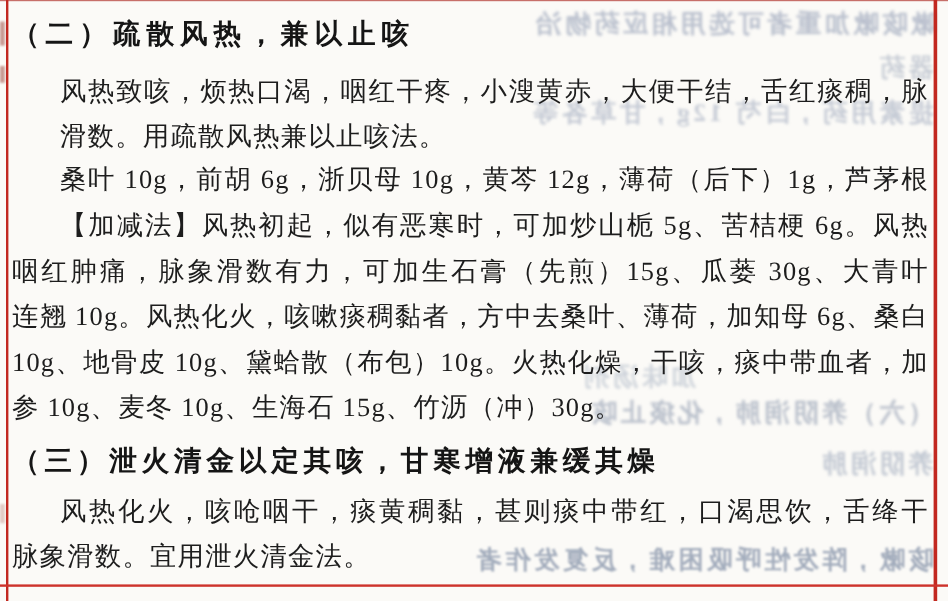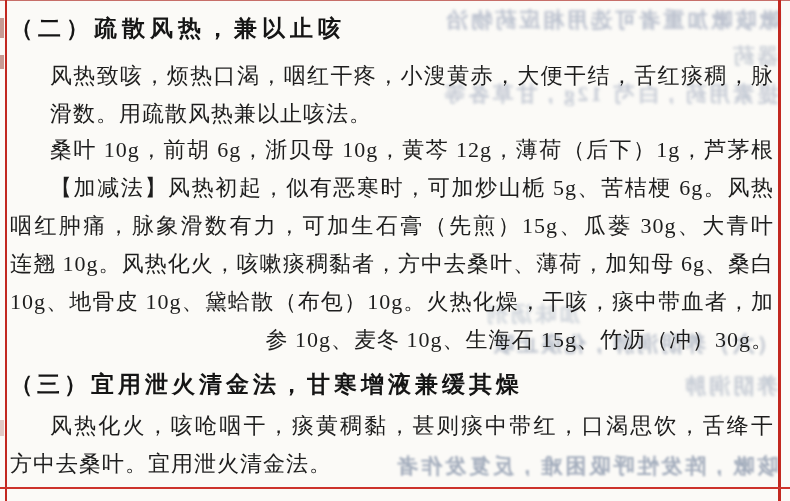--- a/index.html
+++ b/index.html
@@ -27,21 +27,21 @@
     position:absolute;left:10px;width:764px;height:32px;
     font-size:22px;line-height:30px;letter-spacing:1px;
     overflow:hidden;white-space:nowrap;
   }
   .just{white-space:normal;text-align:justify;text-align-last:justify;}
   .ind{text-indent:40px;}
   .heading{font-weight:bold;font-size:23px;letter-spacing:5px;color:#151515;white-space:nowrap;}
   .heading3{letter-spacing:4px;}
   .l1{top:14px;}  .l2{top:61px;}  .l3{top:99px;margin-left:40px;}  .l4{top:135px;}
   .l5{top:173px;} .l6{top:211px;} .l7{top:249px;} .l8{top:287px;}
-  .l9{top:325px;text-align:right;} .l10{top:370px;}.l11{top:411px;}.l12{top:449px;}
+  .l9{top:325px;} .l10{top:370px;}.l11{top:411px;}.l12{top:449px;}
 
   
   .bleed{
     position:absolute;transform:scaleX(-1);
     filter:blur(1.4px);
     color:rgba(124,139,166,.52);
     font-weight:bold;font-size:21px;letter-spacing:3px;
     white-space:nowrap;overflow:hidden;height:30px;
     pointer-events:none;
   }
@@ -74,23 +74,23 @@
 
   <div class="line heading l1">（二）疏散风热，兼以止咳</div>
   <div class="line just ind l2">风热致咳，烦热口渴，咽红干疼，小溲黄赤，大便干结，舌红痰稠，脉象</div>
   <div class="line l3">滑数。用疏散风热兼以止咳法。</div>
   <div class="line just ind l4">桑叶 10g，前胡 6g，浙贝母 10g，黄芩 12g，薄荷（后下）1g，芦茅根各 30g。</div>
   <div class="line just ind l5">【加减法】风热初起，似有恶寒时，可加炒山栀 5g、苦桔梗 6g。风热加重，</div>
   <div class="line just l6">咽红肿痛，脉象滑数有力，可加生石膏（先煎）15g、瓜蒌 30g、大青叶 20g、</div>
   <div class="line just l7">连翘 10g。风热化火，咳嗽痰稠黏者，方中去桑叶、薄荷，加知母 6g、桑白皮</div>
   <div class="line just l8">10g、地骨皮 10g、黛蛤散（布包）10g。火热化燥，干咳，痰中带血者，加沙</div>
   <div class="line l9">参 10g、麦冬 10g、生海石 15g、竹沥（冲）30g。</div>
-  <div class="line heading heading3 l10">（三）宜用泄火清金法，甘寒增液兼缓其燥</div>
+  <div class="line heading heading3 l10">（三）泄火清金以定其咳，甘寒增液兼缓其燥</div>
   <div class="line just ind l11">风热化火，咳呛咽干，痰黄稠黏，甚则痰中带红，口渴思饮，舌绛干裂，</div>
-  <div class="line l12">方中去桑叶。宜用泄火清金法。</div>
+  <div class="line l12">脉象滑数。宜用泄火清金法。</div>
 
   <div class="frame-top"></div>
   <div class="frame-left"></div>
   <div class="frame-right"></div>
   <div class="frame-bottom"></div>
 
   <div class="edge-mark e0"></div>
   <div class="edge-mark e1"></div>
   <div class="edge-mark e2"></div>
 

